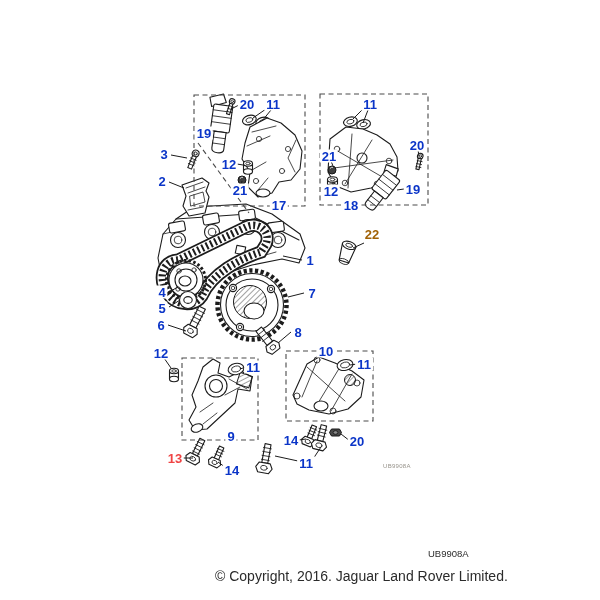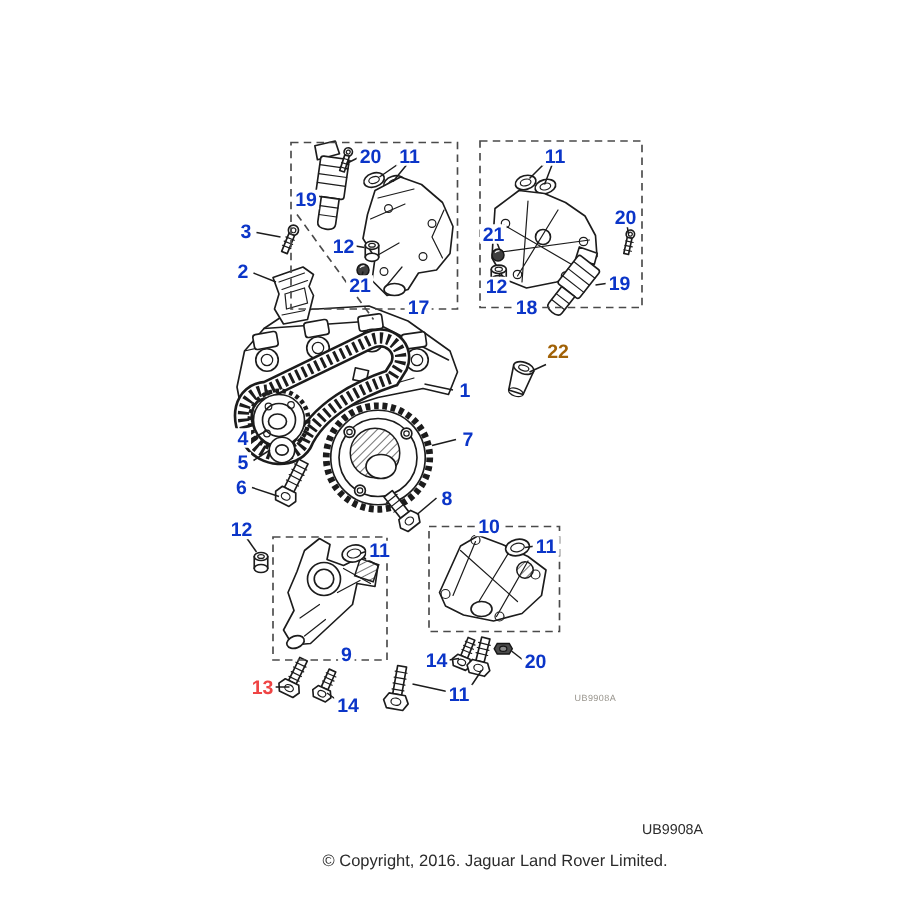--- a/index.html
+++ b/index.html
@@ -3,21 +3,21 @@
 <meta charset="utf-8">
 <style>
   html,body{margin:0;padding:0}
   body{width:600px;height:600px;background:#ffffff;font-family:"Liberation Sans",sans-serif;position:relative;overflow:hidden}
   #stage{position:absolute;left:0;top:0;width:600px;height:600px}
   #art{position:absolute;left:0;top:0}
   #callout-layer{position:absolute;left:0;top:0;width:600px;height:600px;pointer-events:none}
   .callout{position:absolute;transform:translate(-50%,-50%);font-weight:bold;font-size:13px;line-height:1;color:#0b35c8;background:#fff;padding:0 2px;white-space:nowrap}
   .code-small{position:absolute;left:383px;top:463px;font-size:6px;color:#97938b;letter-spacing:.3px}
   .code-big{position:absolute;left:428px;top:548px;font-size:9.5px;color:#2b2b2b}
-  .copyright{position:absolute;left:215px;top:568px;font-size:11px;color:#2b2b2b}
+  .copyright{position:absolute;left:215px;top:568px;font-size:14px;color:#2b2b2b}
   
   .ln{fill:none;stroke:#1c1c1c;stroke-width:1.1;stroke-linecap:round;stroke-linejoin:round}
   .lnt{fill:none;stroke:#1c1c1c;stroke-width:0.8;stroke-linecap:round}
   .fw{fill:#ffffff;stroke:#1c1c1c;stroke-width:1.1;stroke-linejoin:round}
   .ldr{fill:none;stroke:#1c1c1c;stroke-width:1}
   .dash{fill:none;stroke:#4a4a4a;stroke-width:1.1;stroke-dasharray:5 3.5}
 </style>
 </head>
 <body>
 

